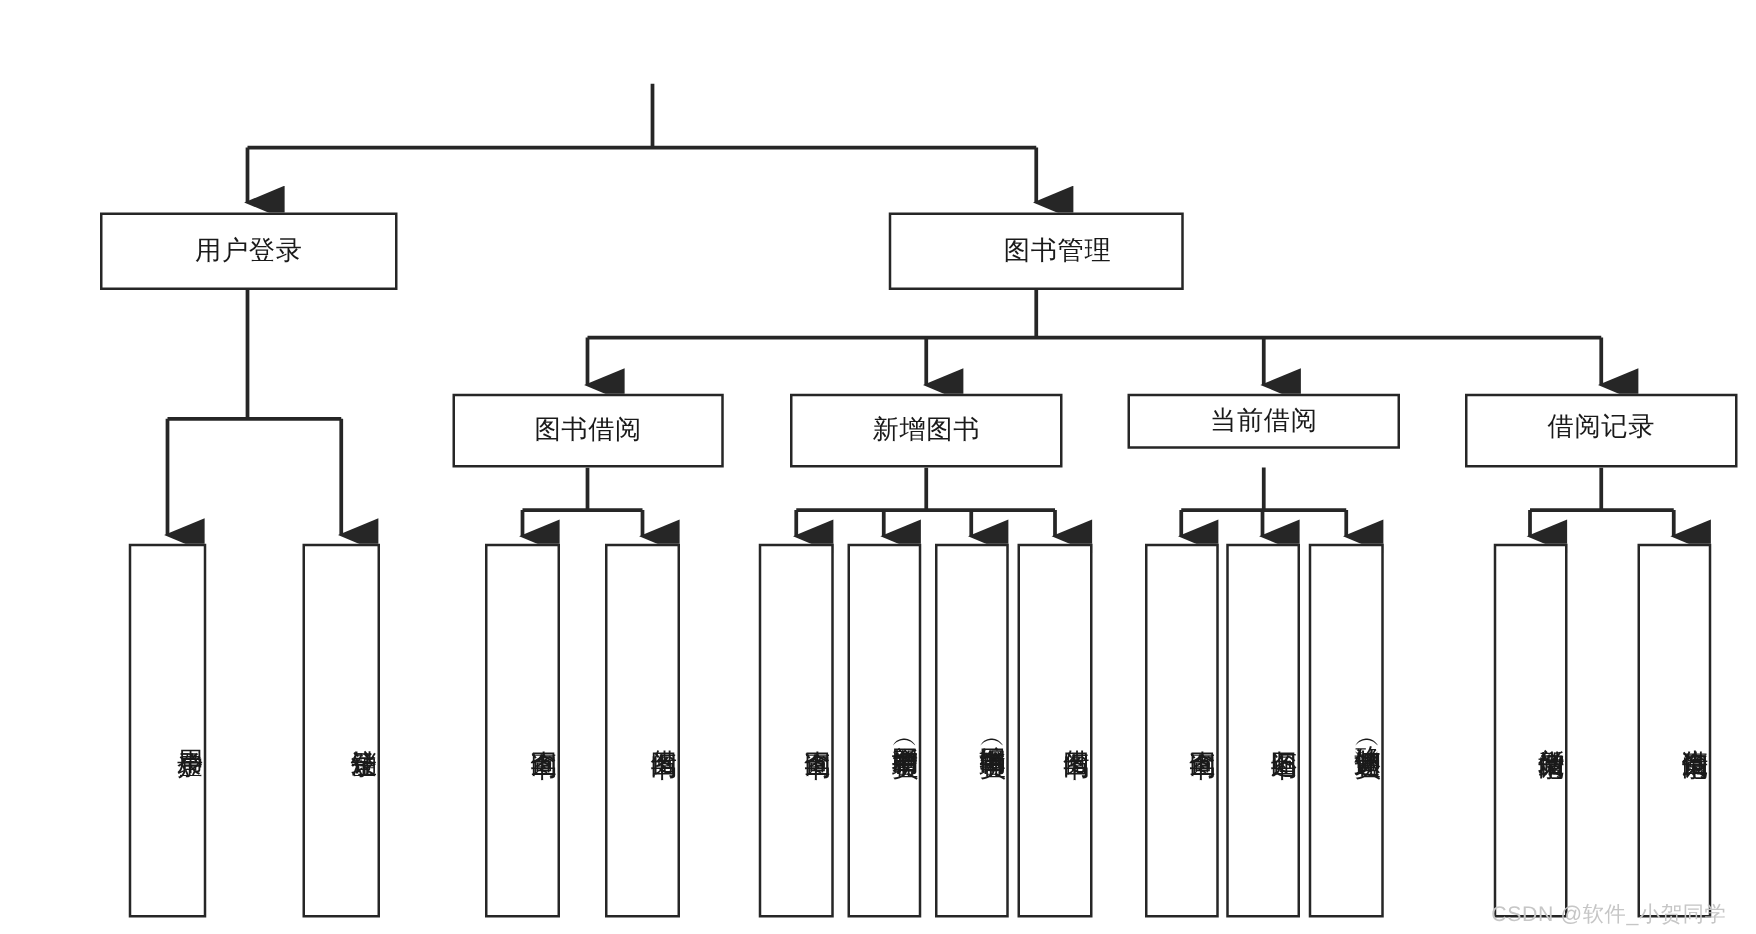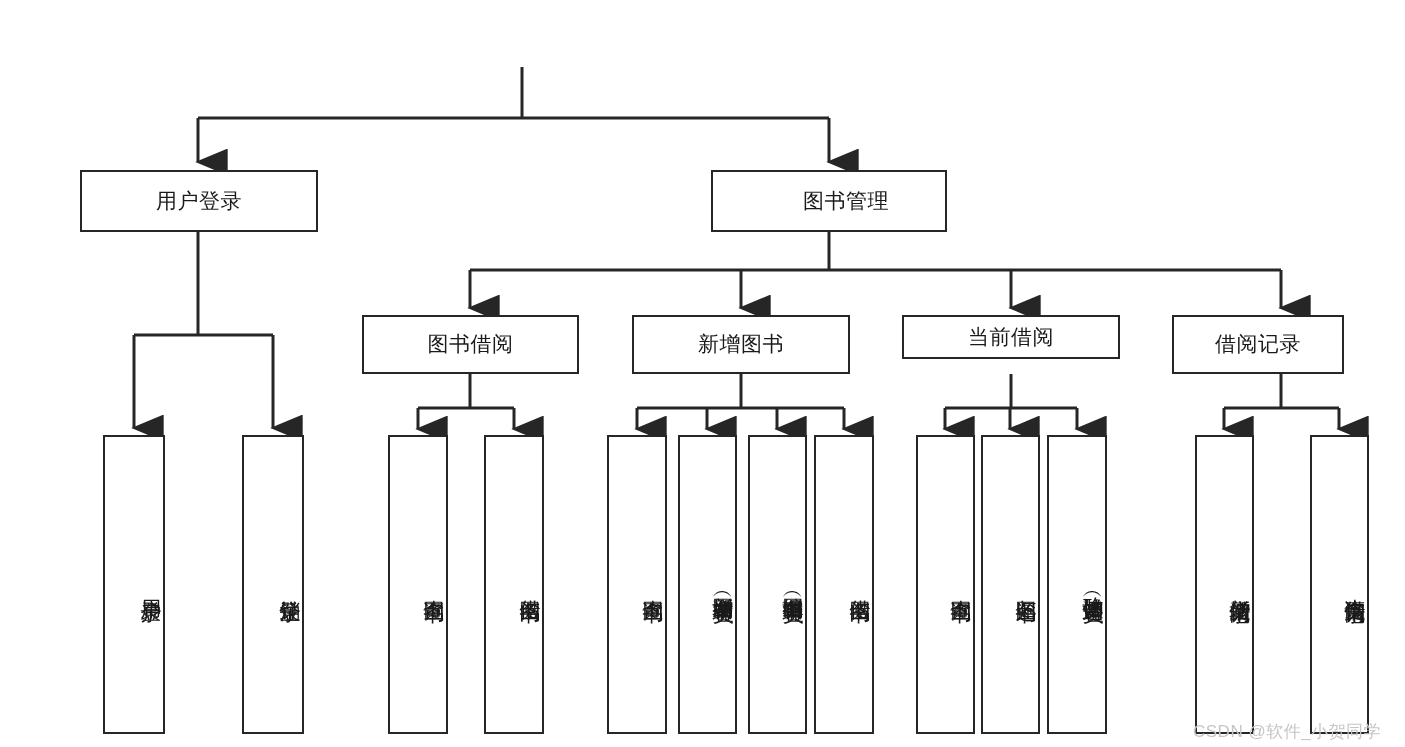--- a/index.html
+++ b/index.html
@@ -130,21 +130,21 @@
 
   <div class="node horiz" style="left:362px; top:315px; width:217px; height:59px;">
     <span>图书借阅</span>
   </div>
   <div class="node horiz" style="left:632px; top:315px; width:218px; height:59px;">
     <span>新增图书</span>
   </div>
   <div class="node horiz" style="left:902px; top:315px; width:218px; height:44px;">
     <span>当前借阅</span>
   </div>
-  <div class="node horiz" style="left:1172px; top:315px; width:172px; height:59px;">
+  <div class="node horiz" style="left:1172px; top:315px; width:218px; height:59px;font-family:Liberation Mono, monospace;">
     <span>借阅记录</span>
   </div>
 
   <div class="node vert" style="left:103px; top:435px; width:62px; height:299px;">
     <span class="vtext">用户登录</span>
   </div>
   <div class="node vert" style="left:242px; top:435px; width:62px; height:299px;">
     <span class="vtext">注销登录</span>
   </div>
 

